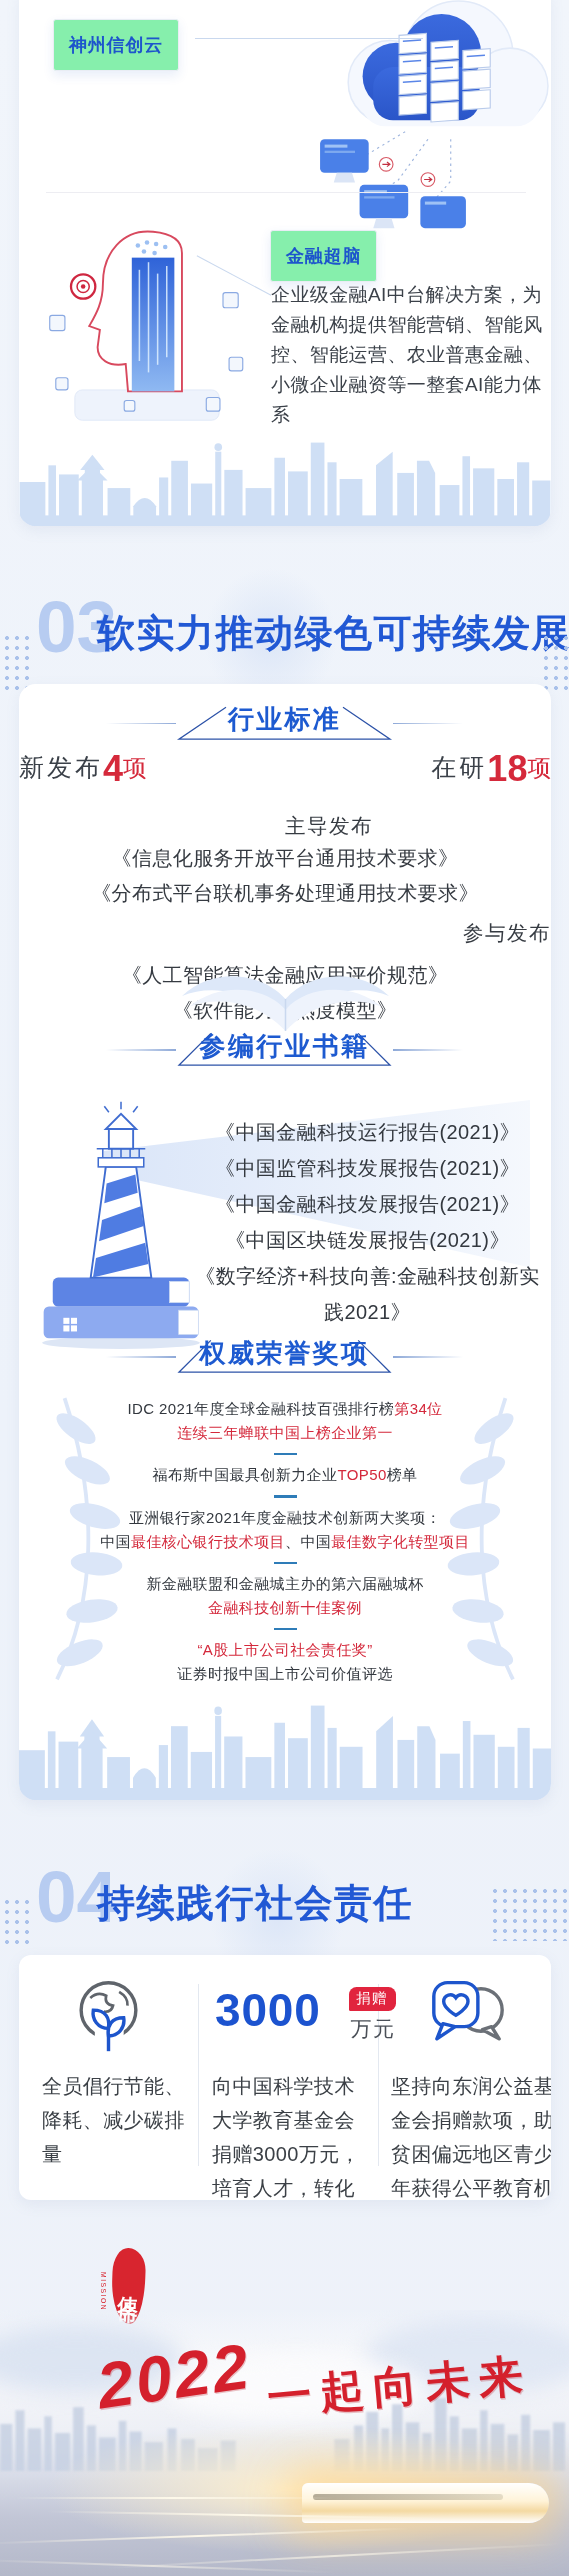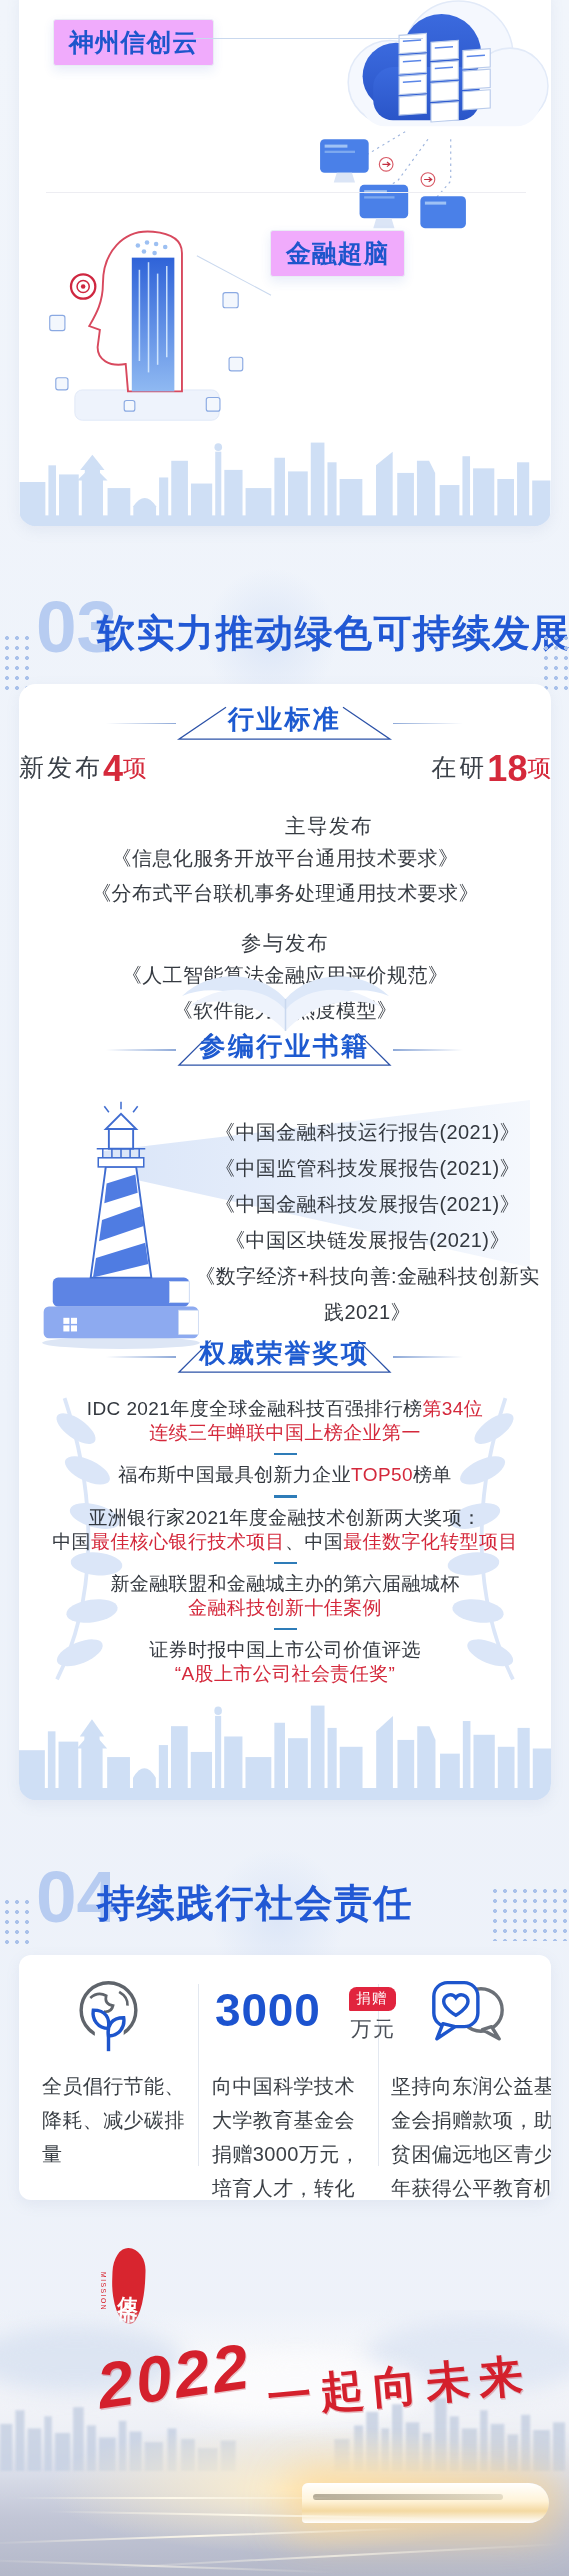--- a/index.html
+++ b/index.html
@@ -3,23 +3,23 @@
 <meta charset="utf-8">
 <style>
   html,body{margin:0;padding:0;background:#dfe6f2;}
   *{box-sizing:border-box;}
   .page{position:relative;width:570px;height:2576px;margin:0 auto;overflow:hidden;
         background:linear-gradient(180deg,#f1f5fb 0%,#edf2fa 55%,#eef2f9 100%);
         font-family:"Liberation Sans","DejaVu Sans",sans-serif;}
   .card{position:absolute;left:19px;width:532px;background:#ffffff;border-radius:16.7px;
         box-shadow:0 4.6px 13.7px rgba(120,140,180,0.10);overflow:hidden;}
   
-  .title-box{position:absolute;background:#f0abfc;border:0.8px solid #e9edf4;border-radius:3px;
-        box-shadow:0 4.6px 10.6px rgba(40,90,200,0.10);padding:6px 15px;
-        font-size:25px;font-weight:bold;color:#1d55cc;letter-spacing:0.8px;white-space:nowrap;}
+  .title-box{position:absolute;background:#86efac;border:0.8px solid #e9edf4;border-radius:3px;
+        box-shadow:0 4.6px 10.6px rgba(40,90,200,0.10);padding:13px 15px;
+        font-size:18px;font-weight:bold;color:#1d55cc;letter-spacing:0.8px;white-space:nowrap;}
   .connector{position:absolute;height:0.8px;background:#c9d8ee;}
   .para{position:absolute;font-size:19px;line-height:30px;color:#3b4149;letter-spacing:0.4px;}
   .hdivider{position:absolute;height:0.8px;background:#ededf2;}
   
   .sec-ellipse{position:absolute;width:133px;height:141px;border-radius:50%;
         background:radial-gradient(closest-side,#dce6f7 0%,rgba(220,230,247,0) 100%);}
   .sec-num{position:absolute;font-size:73px;font-weight:bold;color:#b7ccf1;line-height:1;}
   .sec-title{position:absolute;font-size:38px;font-weight:bold;color:#2158d4;letter-spacing:1.5px;white-space:nowrap;}
   .dots{position:absolute;background-image:radial-gradient(circle,#a9c1ea 1.8px,rgba(0,0,0,0) 2.2px);
         background-size:10px 10px;}
@@ -34,21 +34,21 @@
   .stats{position:absolute;left:0;width:532px;display:flex;justify-content:center;align-items:flex-end;gap:35px;}
   .stats .lab{font-size:25px;color:#3b4149;letter-spacing:3px;padding-bottom:3px;}
   .stats .val{font-size:36px;font-weight:bold;color:#d5293b;line-height:1;}
   .stats .unit{font-size:23.6px;color:#d5293b;padding-bottom:3px;}
   .stat-group{display:flex;align-items:flex-end;}
   .center-line{position:absolute;left:0;width:532px;text-align:center;color:#363b42;}
   .subtle-title{font-size:20.5px;letter-spacing:1.5px;}
   .list-line{font-size:20px;letter-spacing:0.4px;}
   
   .award-block{position:absolute;left:15px;width:502px;text-align:center;}
-  .award-line{font-size:19px;line-height:23.6px;color:#33383f;letter-spacing:0.4px;}
+  .award-line{font-size:15px;line-height:23.6px;color:#33383f;letter-spacing:0.4px;}
   .award-line .rd{color:#d4283b;}
   .award-div{width:23px;height:2.3px;background:#2e7cb8;margin:8.4px auto;}
   
   .vdiv{position:absolute;top:29px;width:0.8px;height:182px;background:#e3e8f0;}
   .col-text{position:absolute;font-size:20px;line-height:34px;color:#3b4046;letter-spacing:0.4px;}
   .amount{position:absolute;display:flex;align-items:flex-start;gap:22px;}
   .amount .big{font-size:46px;font-weight:bold;color:#1c53cf;line-height:1;letter-spacing:0.8px;}
   .amount .side{display:flex;flex-direction:column;align-items:flex-end;margin-left:6px;}
   .badge{background:#e1243e;color:#fff;font-size:14.4px;padding:2.3px 7.6px;border-radius:7.6px 7.6px 7.6px 1.5px;letter-spacing:1.5px;}
   .amount .unit2{font-size:21px;color:#4a4f57;margin-top:4.6px;letter-spacing:1.5px;}
@@ -190,20 +190,21 @@
       </g>
       <circle cx="66" cy="102" r="16" fill="none" stroke="#cf2740" stroke-width="3"></circle>
       <circle cx="66" cy="102" r="8" fill="#ffffff" stroke="#cf2740" stroke-width="2"></circle>
       <circle cx="66" cy="102" r="3" fill="#cf2740"></circle>
     </svg>
 
     <div class="title-box" style="left:251px;top:245px;">
       <span>金融超脑</span>
     </div>
     <div class="connector" style="left:173px;top:290px;width:84px;transform:rotate(28deg);"></div>
+    <div class="para" style="left:252px;top:295px;width:275px;">企业级金融AI中台解决方案，为金融机构提供智能营销、智能风控、智能运营、农业普惠金融、小微企业融资等一整套AI能力体系</div>
 
     <svg style="position:absolute;left:0;bottom:0;" width="532" height="91" viewBox="0 0 700 120">
       <g fill="#cfdff5">
         <rect x="0" y="62" width="34" height="58"></rect>
           <rect x="38" y="40" width="10" height="80"></rect>
         <rect x="52" y="52" width="26" height="68"></rect>
         <polygon points="96,26 80,46 112,46"></polygon>
           <rect x="86" y="44" width="20" height="12"></rect>
         <polygon points="96,40 76,60 116,60"></polygon>
           <rect x="82" y="58" width="28" height="62"></rect>
@@ -261,21 +262,21 @@
       <div class="stat-group">
         <span class="lab">在研</span>
         <span class="val">18</span>
         <span class="unit">项</span>
       </div>
     </div>
 
     <div class="center-line subtle-title" style="top:128px;margin-left:44px;">主导发布</div>
     <div class="center-line list-line" style="top:161px;">《信息化服务开放平台通用技术要求》</div>
     <div class="center-line list-line" style="top:196px;">《分布式平台联机事务处理通用技术要求》</div>
-    <div class="center-line subtle-title" style="top:245px;">参与发布</div>
+    <div class="center-line subtle-title" style="top:235px;text-align:right;">参与发布</div>
     <div class="center-line list-line" style="top:278px;">《人工智能算法金融应用评价规范》</div>
     <div class="center-line list-line" style="top:313px;">《软件能力成熟度模型》</div>
 
     <svg style="position:absolute;left:160px;top:280px;" width="213" height="70" viewBox="0 0 280 92">
       <path d="M140,80 C100,34 42,26 4,42 C44,4 108,10 140,46 Z" fill="#dde8f9"></path>
       <path d="M140,80 C180,34 238,26 276,42 C236,4 172,10 140,46 Z" fill="#dde8f9"></path>
       <path d="M140,88 C102,48 50,42 14,56 C52,24 112,28 140,60 Z" fill="#eef3fc"></path>
       <path d="M140,88 C178,48 230,42 266,56 C228,24 168,28 140,60 Z" fill="#eef3fc"></path>
       <line x1="140" y1="46" x2="140" y2="88" stroke="#c9d8ef" stroke-width="2"></line>
     </svg>
@@ -387,24 +388,24 @@
       </div>
       <div class="award-div"></div>
       <div class="award-line">
         <span class="dk">新金融联盟和金融城主办的第六届融城杯</span>
       </div>
       <div class="award-line">
         <span class="rd">金融科技创新十佳案例</span>
       </div>
       <div class="award-div"></div>
       <div class="award-line">
+        <span class="rd">“A股上市公司社会责任奖”</span>
+      </div>
+      <div class="award-line">
         <span class="dk">证券时报中国上市公司价值评选</span>
-      </div>
-      <div class="award-line">
-        <span class="rd">“A股上市公司社会责任奖”</span>
       </div>
     </div>
 
     <svg style="position:absolute;left:0;bottom:0;" width="532" height="103" viewBox="0 0 700 120" preserveAspectRatio="none">
       <g fill="#cfdff5">
         <rect x="0" y="62" width="34" height="58"></rect>
           <rect x="38" y="40" width="10" height="80"></rect>
         <rect x="52" y="52" width="26" height="68"></rect>
         <polygon points="96,26 80,46 112,46"></polygon>
           <rect x="86" y="44" width="20" height="12"></rect>

